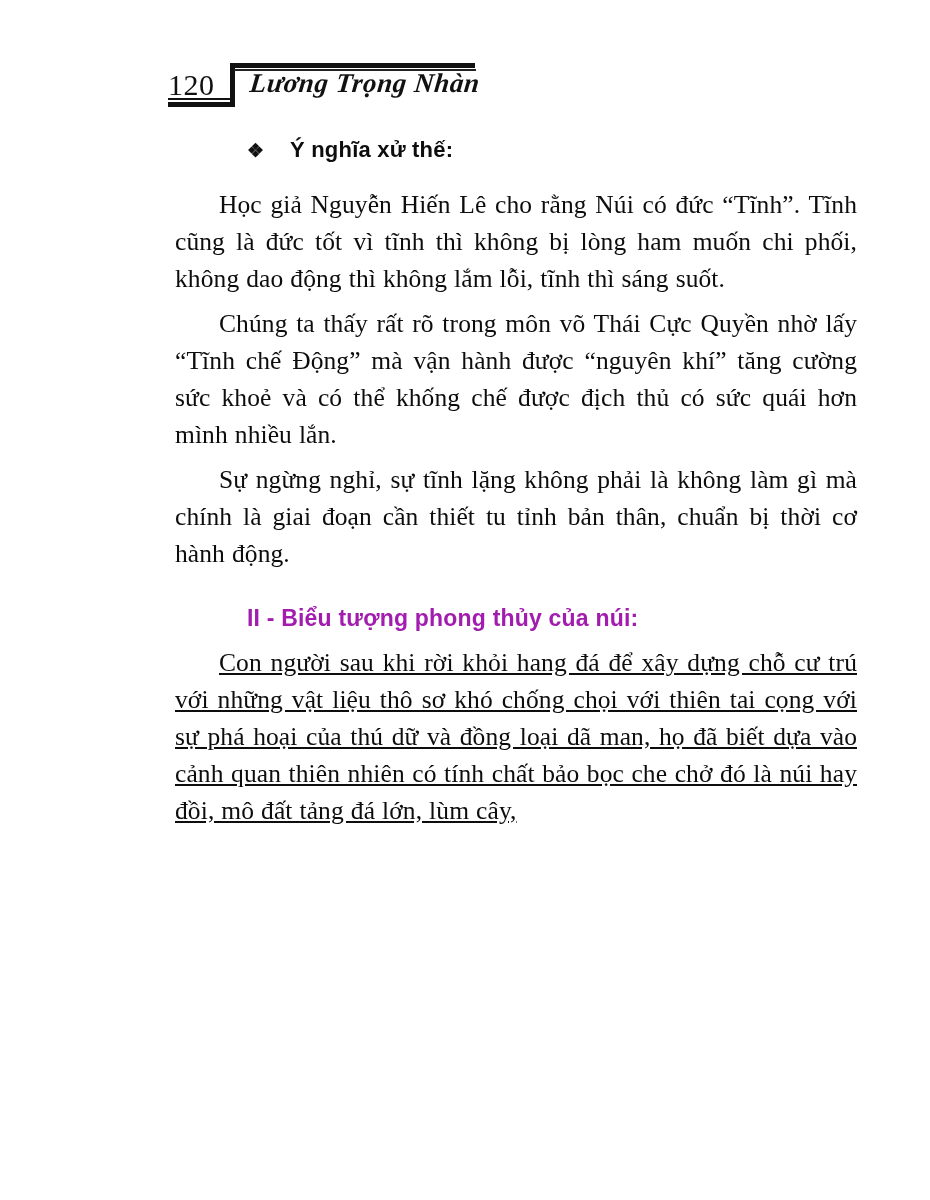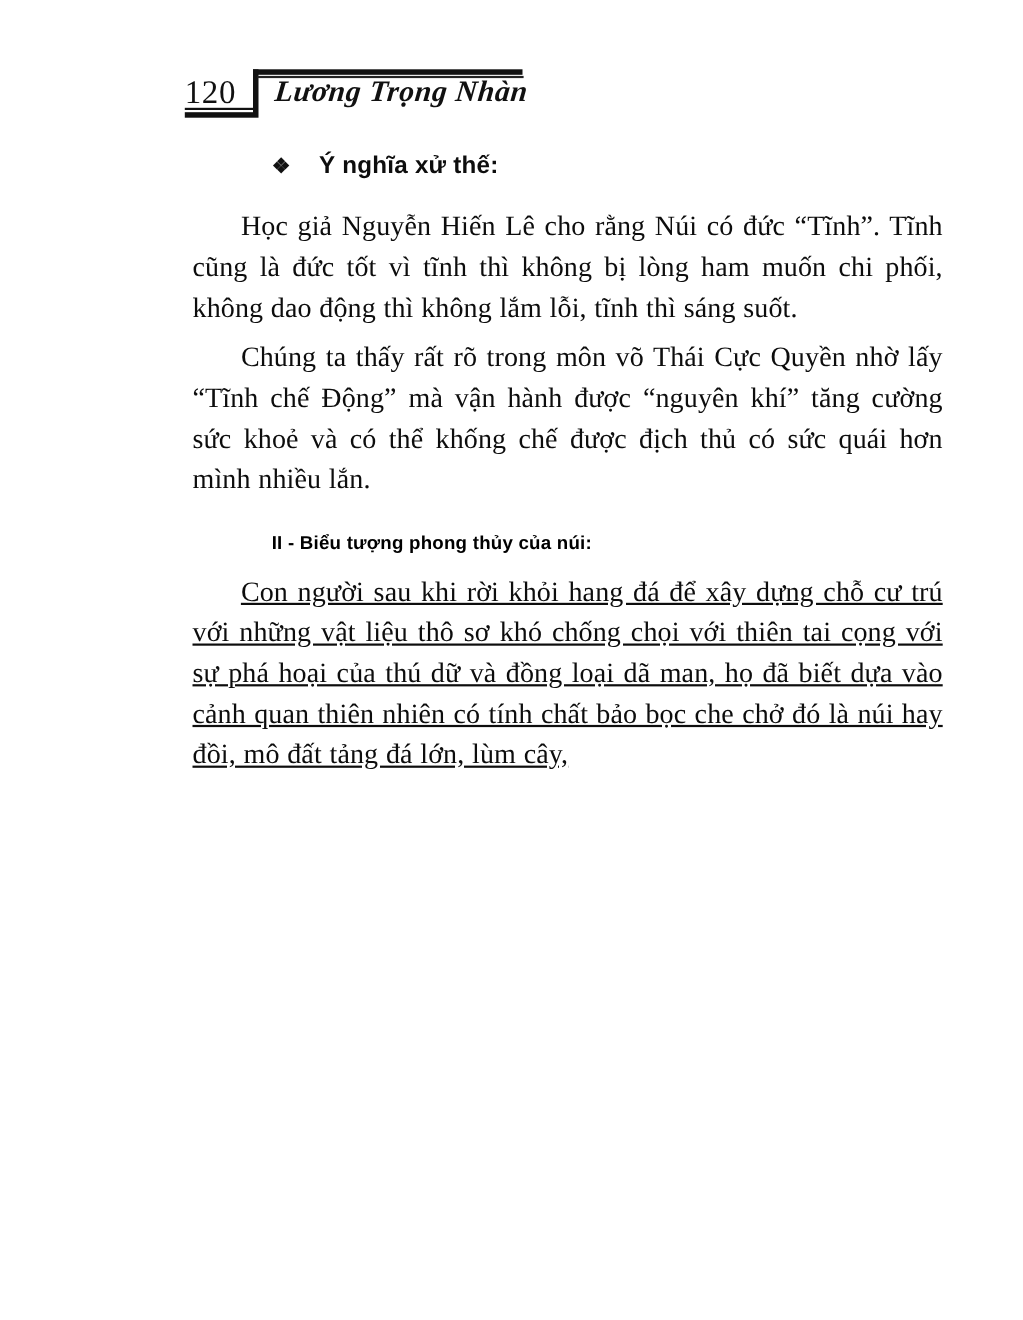--- a/index.html
+++ b/index.html
@@ -142,28 +142,28 @@
   .bullet-text {
     font-family: "Liberation Sans", "DejaVu Sans", sans-serif;
     font-weight: 700;
     font-size: 22px;
     letter-spacing: 0.2px;
     text-align: center;
   }
 
   
   .section-heading {
-    margin: 14px 0 8px 0;
+    margin: 29px 0 8px 0;
     padding-left: 72px;
     font-family: "Liberation Sans", "DejaVu Sans", sans-serif;
     font-weight: 700;
-    font-size: 17px;
+    font-size: 23px;
     line-height: 35px;
     letter-spacing: 0.2px;
-    color: #000000;
+    color: #a21caf;
   }
 </style>
 </head>
 <body>
 
 <div class="page">
 
   <div class="header">
     <span class="header-pagenum">120</span>
 
@@ -188,20 +188,21 @@
     <div class="gap-sm"></div>
 
     <p class="para">Học giả Nguyễn Hiến Lê cho rằng Núi có đức “Tĩnh”. Tĩnh cũng là đức tốt vì tĩnh thì không bị lòng ham muốn chi phối, không dao động thì không lắm lỗi,  tĩnh thì sáng suốt.</p>
 
     <div class="gap-sm"></div>
 
     <p class="para">Chúng ta thấy rất rõ trong môn võ Thái Cực Quyền nhờ lấy “Tĩnh chế Động” mà vận hành được “nguyên khí” tăng cường sức khoẻ và có thể khống chế được địch thủ có sức quái hơn mình nhiều lắn.</p>
 
     <div class="gap-sm"></div>
 
+    <p class="para">Sự ngừng nghỉ, sự tĩnh lặng không phải là không làm gì mà chính là giai đoạn cần thiết tu tỉnh bản thân, chuẩn bị thời cơ hành động.</p>
 
     <div class="section-heading">II - Biểu tượng phong thủy của núi:</div>
 
     <p class="para">Con người sau khi rời khỏi hang đá để xây dựng chỗ cư trú với những vật liệu thô sơ khó chống chọi với thiên tai cọng với sự phá hoại của thú dữ và đồng loại dã man, họ đã biết dựa vào cảnh quan thiên nhiên có tính chất bảo bọc che chở đó là núi hay đồi, mô đất tảng đá lớn, lùm cây,</p>
 
   </div>
 
 </div>
 
 </body></html>

